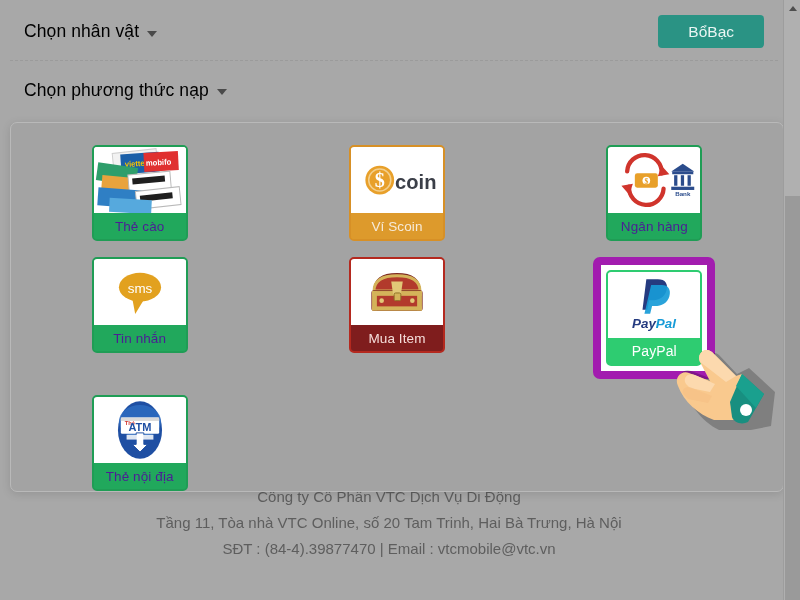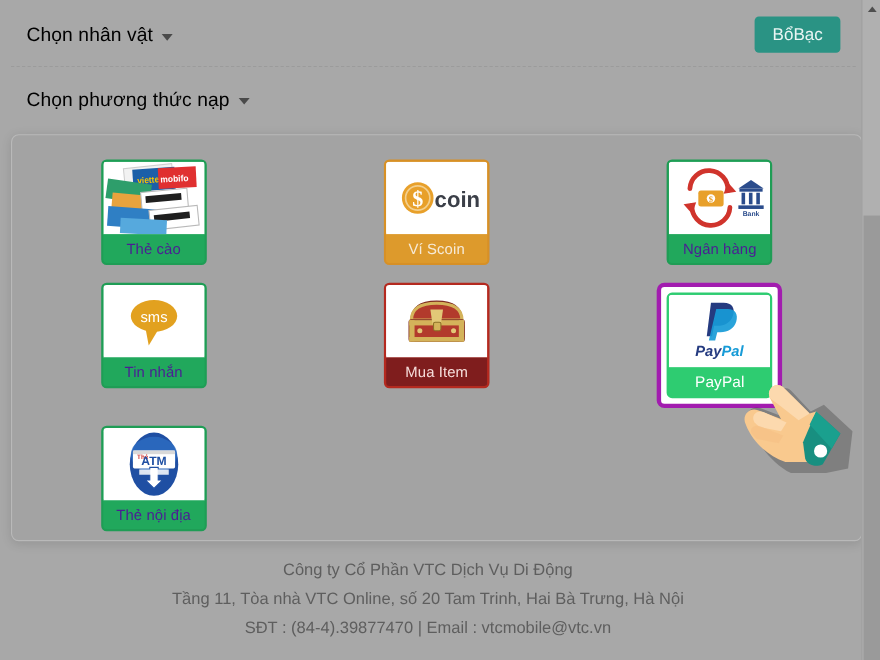--- a/index.html
+++ b/index.html
@@ -55,21 +55,21 @@
     display: inline-block;
     margin-top: 4px;
   }
 
   .btn-teal {
     background: #2a9384;
     color: #e9f5f3;
     border: none;
     border-radius: 4px;
     font-size: 15.5px;
-    padding: 9px 16px;
+    padding: 9px 30px;
     font-family: inherit;
     cursor: pointer;
     line-height: 1;
   }
 
   
   #panel {
     position: absolute;
     left: 10px;
     top: 122px;
@@ -126,37 +126,37 @@
 
   .tile.orange { border-color: #d79026; background: #dd9a2c; }
   .tile.orange .cap { background: #dd9a2c; color: #f6ead8; }
 
   .tile.red { border-color: #b4291f; background: #bb3124; }
   .tile.red .cap { background: #7f1d1d; color: #f6dedb; }
 
   
   .tile-wrap.selected {
     padding: 5px;
-    border: 4px solid #a21caf;
+    border: 8px solid #a21caf;
     border-radius: 7px;
     background: #ffffff;
   }
   .tile.paypal { border-color: #2ecc71; background: #2ecc71; }
   .tile.paypal .cap { background: #2ecc71; color: #ffffff; font-size: 14px; }
   .tile.paypal .thumb { background: #fff; }
 
   
   .art { width: 100%; height: 100%; display: block; }
 
   
   #footer {
     position: absolute;
     left: 0;
     right: 22px;
-    top: 470px;
+    top: 448px;
     text-align: center;
     color: #5e5e5e;
     font-size: 15px;
     line-height: 26px;
   }
   #footer .clip { opacity: .95; }
   #footer .gap { height: 10px; }
 
   
   #hand {

